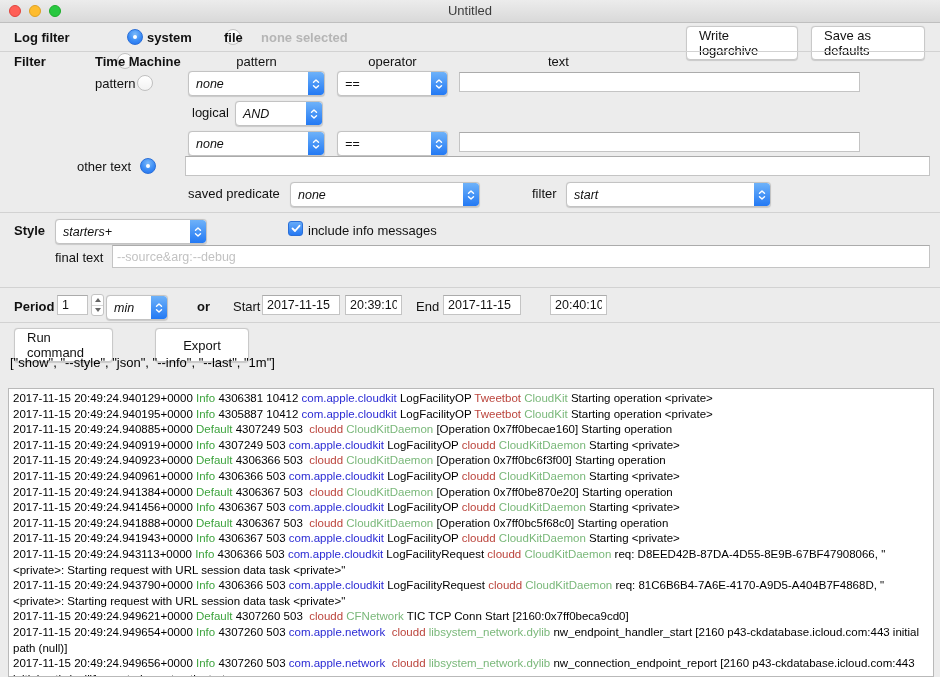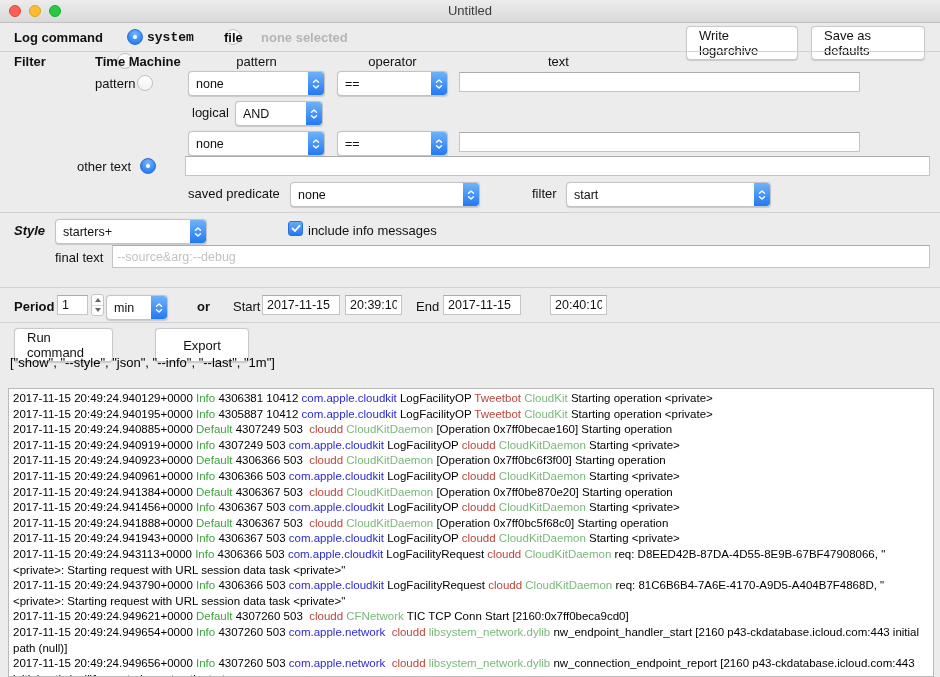--- a/index.html
+++ b/index.html
@@ -25,21 +25,21 @@
   .sep{position:absolute;left:0;right:0;height:1px;background:#d2d2d2;}
   
   .btn{display:inline-flex;align-items:center;justify-content:center;box-sizing:border-box;
        background:#fff;border:1px solid #c9c9c9;border-radius:4px;height:21px;
        font-size:13px;color:#111;padding:16px 12px;box-shadow:0 .5px 1px rgba(0,0,0,.15);}
   .tf{box-sizing:border-box;background:#fff;border:1px solid #c4c4c4;border-top-color:#ababab;
       font-family:"Liberation Sans",sans-serif;font-size:12.5px;color:#111;padding:0 4px;outline:none;}
   .tf::placeholder{color:#c2c2c2;}
   .popup{display:flex;align-items:stretch;box-sizing:border-box;background:#fff;
          border:1px solid #c3c3c3;border-radius:4px;height:25px;
-         box-shadow:0 .5px 1px rgba(0,0,0,.15);overflow:hidden;}
+         box-shadow:0 .5px 1px rgba(0,0,0,.15);overflow:hidden;font-style:italic;}
   .popup-label{flex:1;display:flex;align-items:center;padding:0 7px;font-size:12.5px;color:#111;
                white-space:nowrap;overflow:hidden;}
   .popup-cap{width:16px;background:linear-gradient(#6eb2f9,#2379f4);
              display:flex;align-items:center;justify-content:center;border-radius:0 3px 3px 0;}
   .radio{display:inline-block;width:16px;height:16px;border-radius:50%;box-sizing:border-box;
          background:linear-gradient(#fff,#f2f2f2);border:1px solid #c0c0c0;position:relative;}
   .radio.on{background:radial-gradient(circle at 50% 30%,#7cbafa 0%,#3b8cf5 55%,#1f6ef0 100%);
             border:1px solid #2a6fd8;}
   .radio.on::after{content:"";position:absolute;left:5px;top:5px;width:4px;height:4px;
                    border-radius:50%;background:#fff;}
@@ -74,23 +74,23 @@
     <div class="lights">
       <span class="light red"></span>
       <span class="light yellow"></span>
       <span class="light green"></span>
     </div>
     <div class="title">Untitled</div>
   </div>
 
   <div class="content">
     
-    <span class="abs lbl b" style="left:14px;top:7px;">Log command</span>
+    <span class="abs lbl b" style="left:14px;top:7px;">Log filter</span>
     <span class="abs radio on" style="left:127px;top:6px;"></span>
-    <span class="abs lbl b" style="left:147px;top:7px;font-family:Liberation Mono, monospace;">system</span>
+    <span class="abs lbl b" style="left:147px;top:7px;">system</span>
     <span class="abs radio" style="left:205px;top:6px;"></span>
     <span class="abs lbl b" style="left:224px;top:7px;">file</span>
     <span class="abs lbl grey" style="left:261px;top:7px;font-weight:bold;">none selected</span>
     <span class="abs btn" style="left:686px;top:3px;width:112px;">Write logarchive</span>
     <span class="abs btn" style="left:811px;top:3px;width:114px;">Save as defaults</span>
     <div class="sep" style="top:28px;"></div>
 
     
     <span class="abs lbl b" style="left:14px;top:31px;">Filter</span>
     <span class="abs radio" style="left:76px;top:30px;"></span>
@@ -171,21 +171,21 @@
       <span class="popup-label">start</span>
       <span class="popup-cap">
           <svg width="8" height="12" viewBox="0 0 8 12">
             <path d="M1.5 4.3 4 1.9 6.5 4.3M1.5 7.7 4 10.1 6.5 7.7" stroke="#fff" stroke-width="1.4" fill="none" stroke-linecap="round" stroke-linejoin="round"></path>
           </svg>
         </span>
     </div>
     <div class="sep" style="top:189px;"></div>
 
     
-    <span class="abs lbl b" style="left:14px;top:200px;font-style:italic;">Style</span>
+    <span class="abs lbl b" style="left:14px;top:200px;">Style</span>
     <div class="abs popup" style="left:55px;top:196px;width:152px;">
       <span class="popup-label">starters+</span>
       <span class="popup-cap">
           <svg width="8" height="12" viewBox="0 0 8 12">
             <path d="M1.5 4.3 4 1.9 6.5 4.3M1.5 7.7 4 10.1 6.5 7.7" stroke="#fff" stroke-width="1.4" fill="none" stroke-linecap="round" stroke-linejoin="round"></path>
           </svg>
         </span>
     </div>
     <span class="abs cb" style="left:288px;top:198px;">
         <svg width="10" height="9" viewBox="0 0 10 9">

